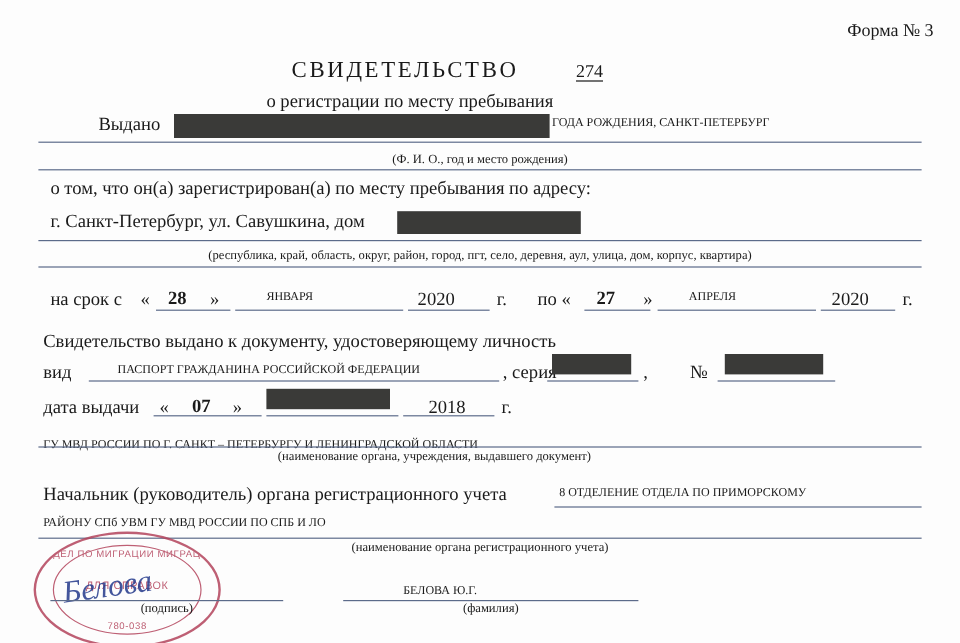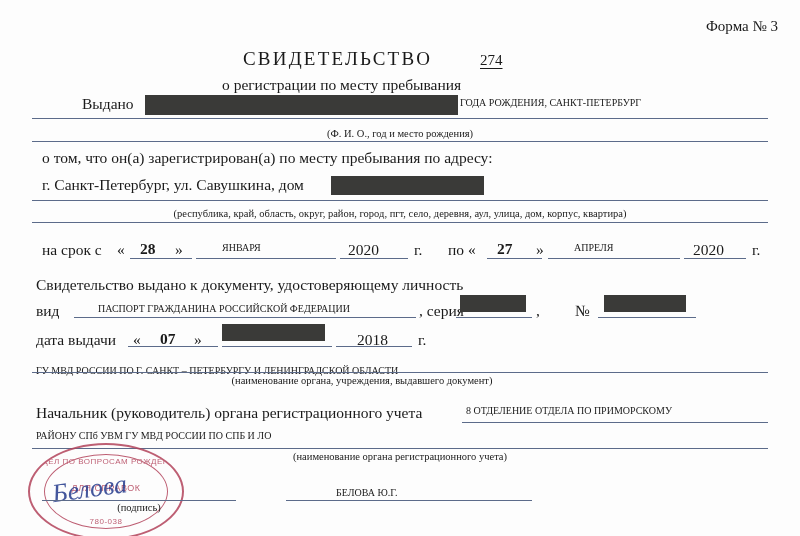--- a/index.html
+++ b/index.html
@@ -179,31 +179,32 @@
   <div class="abs lbl" style="left:36px; top:404px;">Начальник (руководитель) органа регистрационного учета</div>
 
   <div class="abs lbl-sm" style="left:32px; top:375px; width:660px;">(наименование органа, учреждения, выдавшего документ)</div>
   <div class="abs caps" style="left:466px; top:405px;">8 ОТДЕЛЕНИЕ ОТДЕЛА  ПО ПРИМОРСКОМУ</div>
   <div class="line" style="left:462px; top:422px; width:306px;"></div>
   <div class="abs caps" style="left:36px; top:430px;">РАЙОНУ СПб УВМ  ГУ  МВД РОССИИ  ПО СПБ  И  ЛО</div>
   <div class="line" style="left:32px; top:448px; width:736px;"></div>
   <div class="abs lbl-sm" style="left:32px; top:451px; width:736px;">(наименование органа регистрационного учета)</div>
 
   <div class="stamp">
-    <div class="stamp-text stamp-top">ОТДЕЛ ПО ВОПРОСАМ РОЖДЕНИЯ</div>
+    <div class="stamp-text stamp-top">ОТДЕЛ ПО МИГРАЦИИ МИГРАЦИИ</div>
     <div class="stamp-text stamp-mid">ДЛЯ СПРАВОК</div>
     <div class="stamp-text stamp-bot">780-038</div>
   </div>
 
   <div class="signature">Белова</div>
   <div class="line" style="left:42px; top:500px; width:194px;"></div>
   <div class="abs lbl-sm" style="left:42px; top:502px; width:194px;">(подпись)</div>
 
   <div class="abs caps" style="left:336px; top:487px;">БЕЛОВА Ю.Г.</div>
   <div class="line" style="left:286px; top:500px; width:246px;"></div>
+  <div class="abs lbl-sm" style="left:286px; top:502px; width:246px;">(фамилия)</div>
 
   <div class="redact" style="left:145px; top:95px; width:313px; height:20px;"></div>
   <div class="redact" style="left:331px; top:176px; width:153px; height:19px;"></div>
   <div class="redact" style="left:460px; top:295px; width:66px; height:17px;"></div>
   <div class="redact" style="left:604px; top:295px; width:82px; height:17px;"></div>
   <div class="redact" style="left:222px; top:324px; width:103px; height:17px;"></div>
 
 </div>
 
 </body></html>

